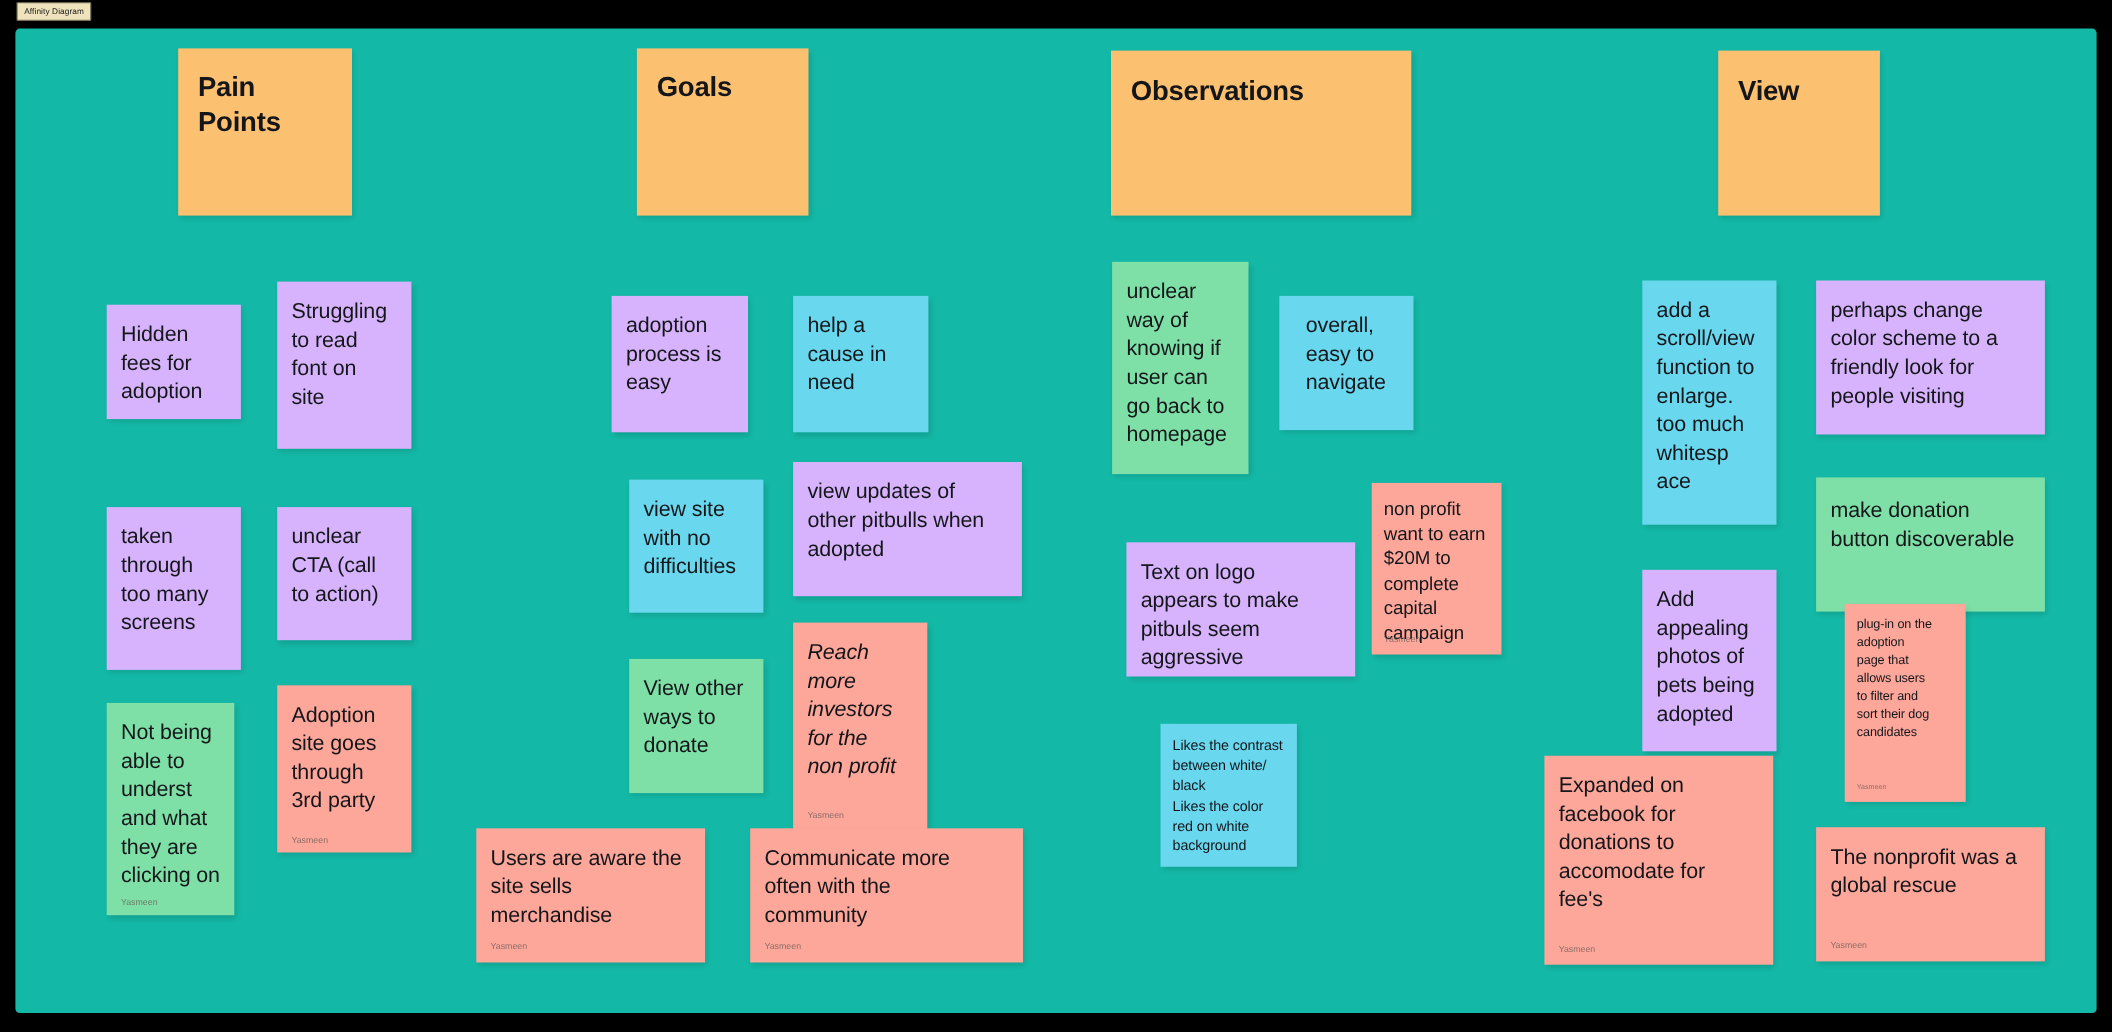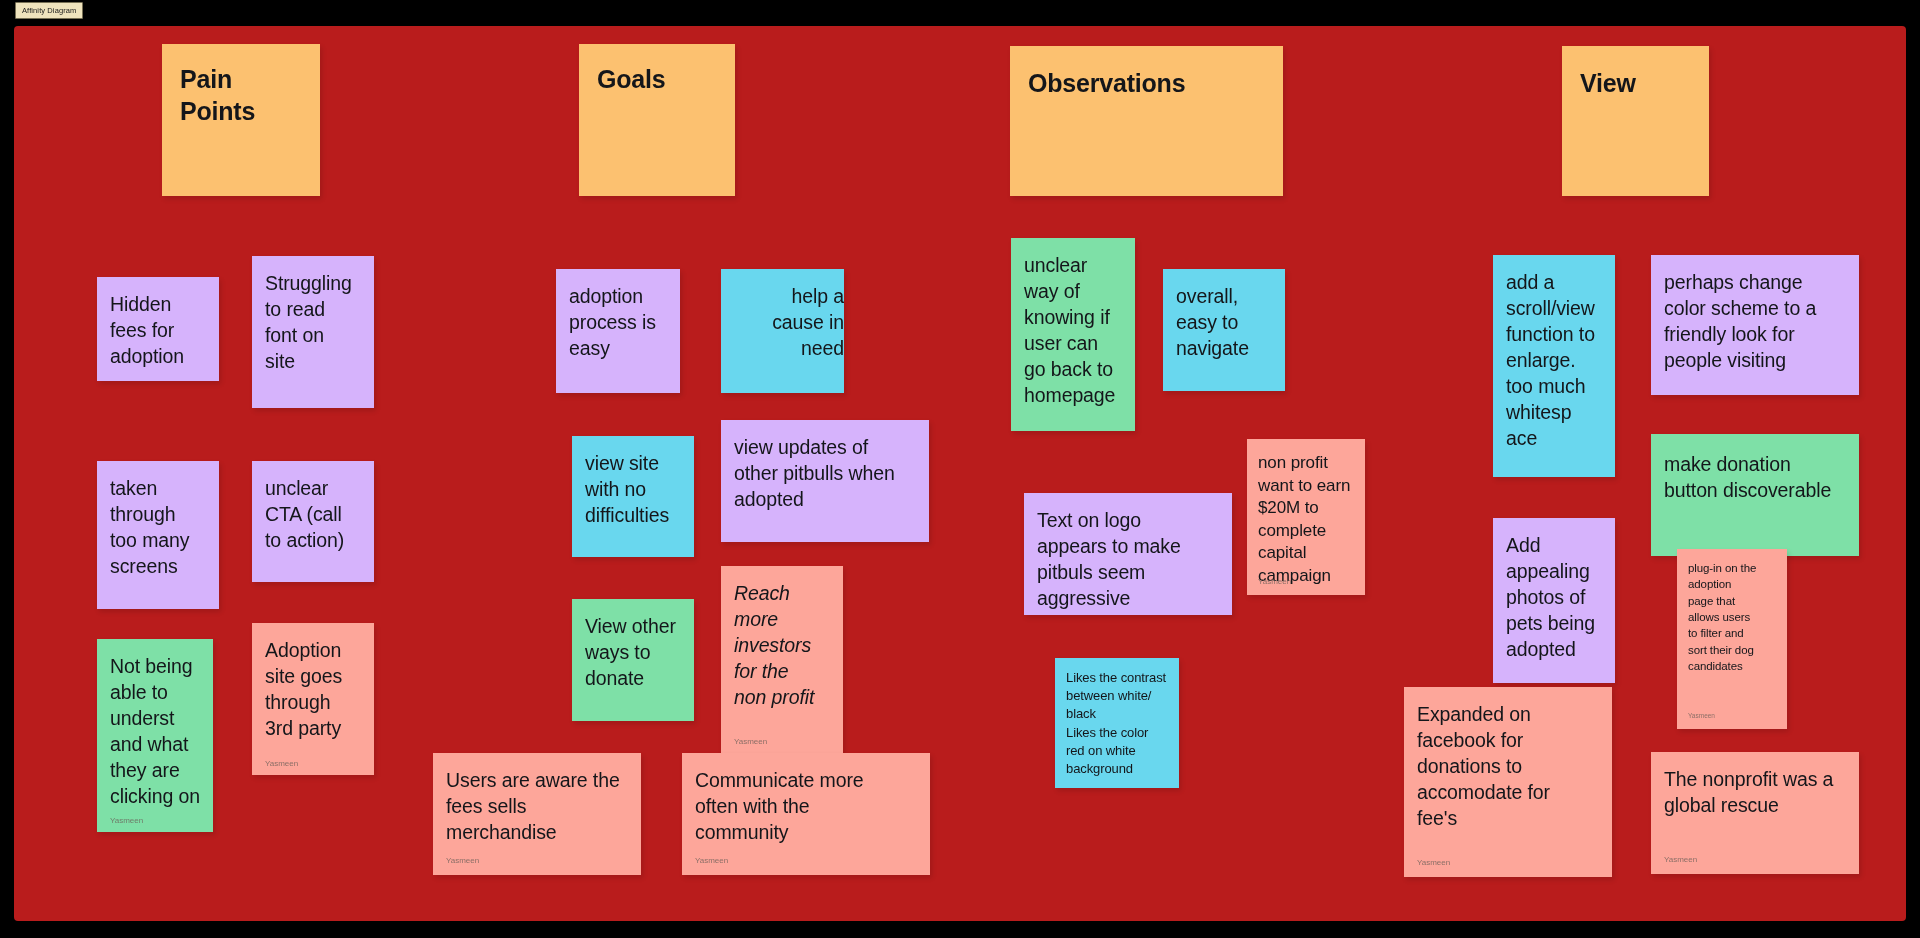--- a/index.html
+++ b/index.html
@@ -48,21 +48,21 @@
     justify-content: center;
   }
 
   
   #canvas {
     position: absolute;
     left: 14px;
     top: 26px;
     width: 1892px;
     height: 895px;
-    background: #b91c1c;
+    background: #14b8a6;
     border-radius: 4px;
     overflow: hidden;
   }
 
   
   .note {
     position: absolute;
     box-sizing: border-box;
     box-shadow: 2px 3px 5px rgba(0,0,0,0.13);
     color: #14161a;
@@ -185,21 +185,21 @@
       <div class="author" style="left:13px; bottom:7px;">Yasmeen</div>
     </div>
 
     <div class="note c-purple t-lg" style="left:542px; top:243px; width:124px; height:124px;">
       <div class="body" style="padding:15px 0 0 13px;">adoption
 process is
 easy</div>
       <div class="author" style="left:13px; bottom:9px;"></div>
     </div>
 
-    <div class="note c-blue t-lg" style="left:707px; top:243px; width:123px; height:124px;text-align:right;">
+    <div class="note c-blue t-lg" style="left:707px; top:243px; width:123px; height:124px;">
       <div class="body" style="padding:15px 0 0 13px;">help a
 cause in
 need</div>
       <div class="author" style="left:13px; bottom:9px;"></div>
     </div>
 
     <div class="note c-blue t-lg" style="left:558px; top:410px; width:122px; height:121px;">
       <div class="body" style="padding:15px 0 0 13px;">view site
 with no
 difficulties</div>
@@ -224,21 +224,21 @@
       <div class="body" style="padding:15px 0 0 13px;font-style:italic;">Reach
 more
 investors
 for the
 non profit</div>
       <div class="author" style="left:13px; bottom:10px;">Yasmeen</div>
     </div>
 
     <div class="note c-red t-lg" style="left:419px; top:727px; width:208px; height:122px;">
       <div class="body" style="padding:15px 0 0 13px;">Users are aware the
-fees sells
+site sells
 merchandise</div>
       <div class="author" style="left:13px; bottom:10px;">Yasmeen</div>
     </div>
 
     <div class="note c-red t-lg" style="left:668px; top:727px; width:248px; height:122px;">
       <div class="body" style="padding:15px 0 0 13px;">Communicate more
 often with the
 community</div>
       <div class="author" style="left:13px; bottom:10px;">Yasmeen</div>
     </div>
@@ -247,21 +247,21 @@
       <div class="body" style="padding:15px 0 0 13px;">unclear
 way of
 knowing if
 user can
 go back to
 homepage</div>
       <div class="author" style="left:13px; bottom:9px;"></div>
     </div>
 
     <div class="note c-blue t-lg" style="left:1149px; top:243px; width:122px; height:122px;">
-      <div class="body" style="padding:15px 0 0 13px;">overall,
+      <div class="body" style="padding:15px 0 0 24px;">overall,
 easy to
 navigate</div>
       <div class="author" style="left:13px; bottom:9px;"></div>
     </div>
 
     <div class="note c-red t-md" style="left:1233px; top:413px; width:118px; height:156px;">
       <div class="body" style="padding:13px 0 0 11px;">non profit
 want to earn
 $20M to
 complete

